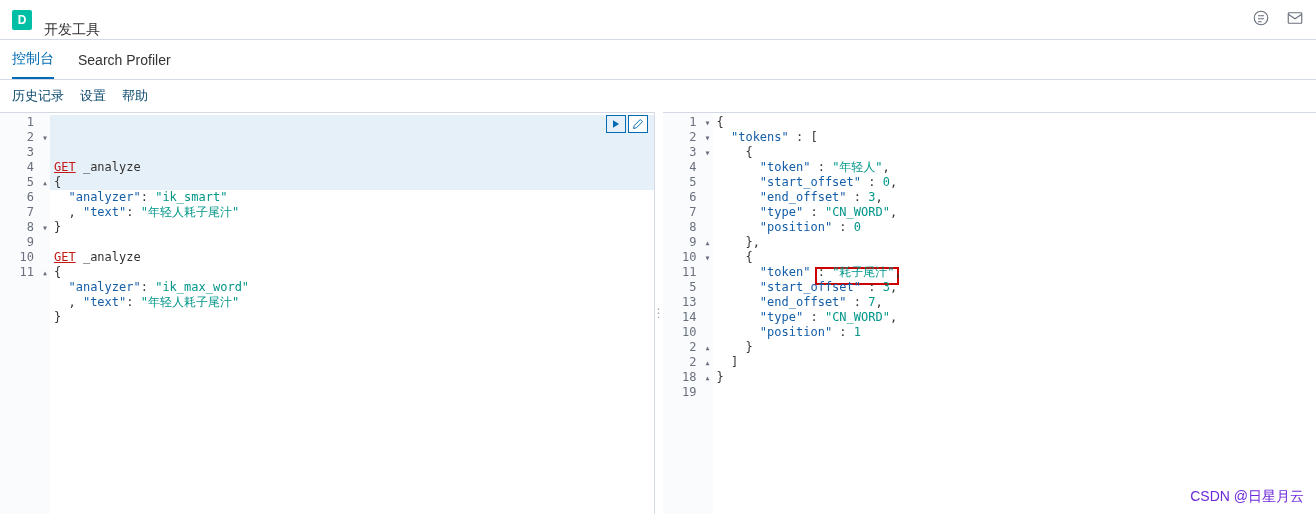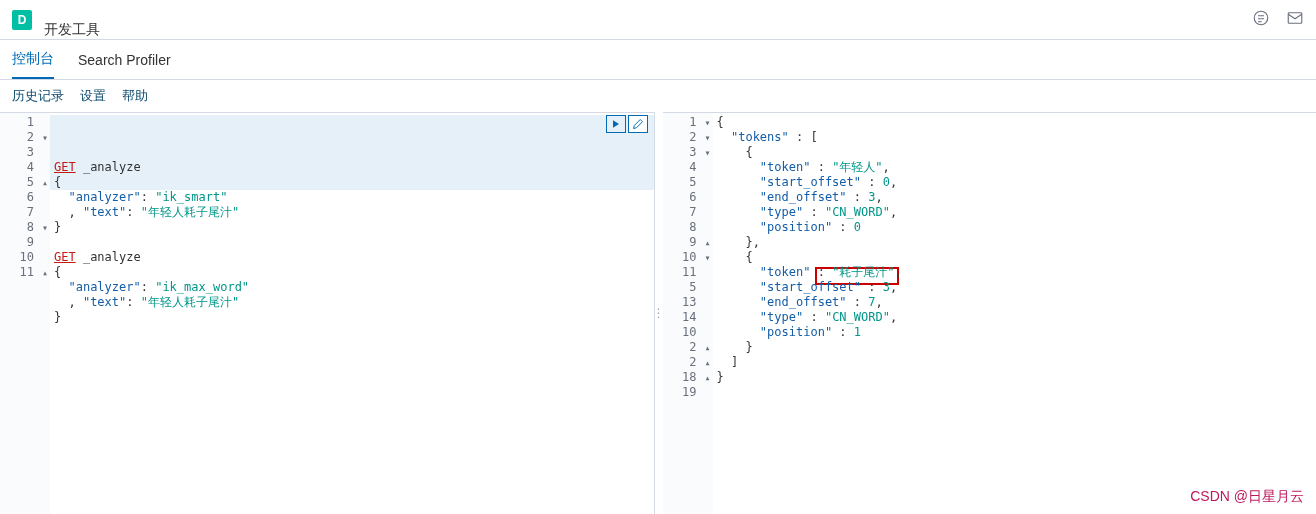--- a/index.html
+++ b/index.html
@@ -40,21 +40,21 @@
     .tok-brace { color:#333; }
     .tok-punct { color:#333; }
     
     .play-controls { position:absolute; top:2px; right:6px; display:flex; gap:2px; z-index:2; }
     .play-btn { border:1px solid #006bb4; background:#fff; width:20px; height:18px; display:flex; align-items:center; justify-content:center; cursor:pointer; }
     .play-btn.primary { background:#e6f0f8; }
     .play-btn svg { width:12px; height:12px; }
     
     .annot { position:absolute; border:2px solid #c00; pointer-events:none; }
     
-    .watermark { position:absolute; right:12px; bottom:8px; color:#be185d; font-size:14px; font-family: sans-serif; }
+    .watermark { position:absolute; right:12px; bottom:8px; color:#6d28d9; font-size:14px; font-family: sans-serif; }
   </style>
 </head>
 <body>
 
 <div class="header">
   <div class="app-badge">D</div>
   <div class="header-title">开发工具</div>
   <div class="header-icons">
     <span class="header-icon">
       <svg viewBox="0 0 24 24" fill="none" stroke="#69707d" stroke-width="1.5">

